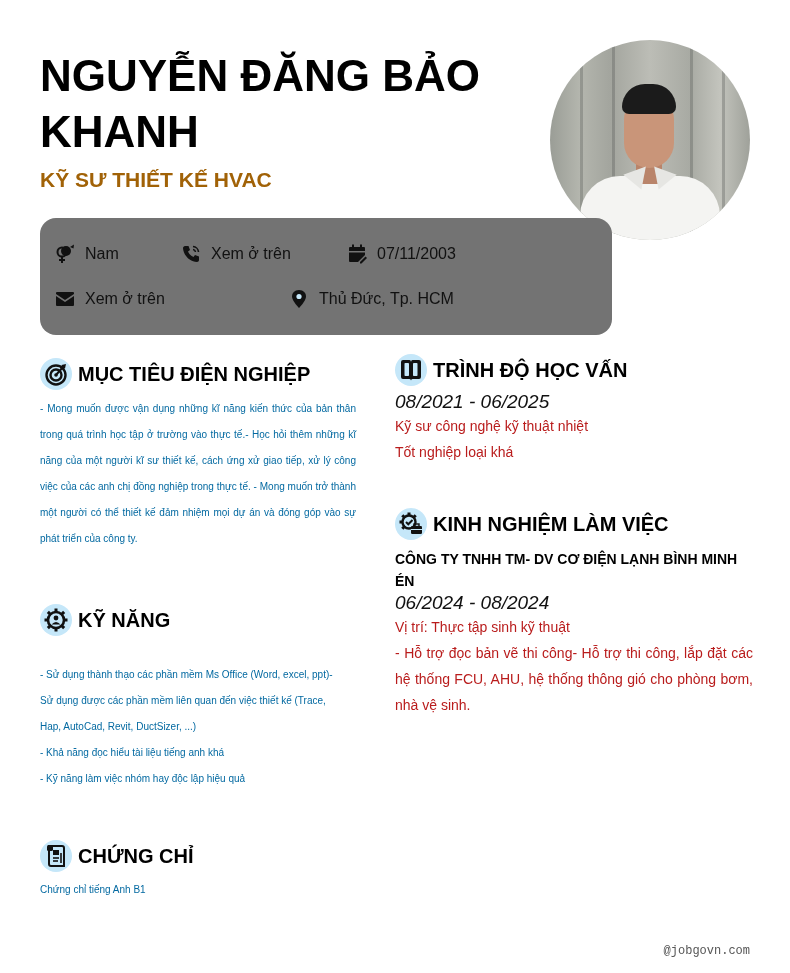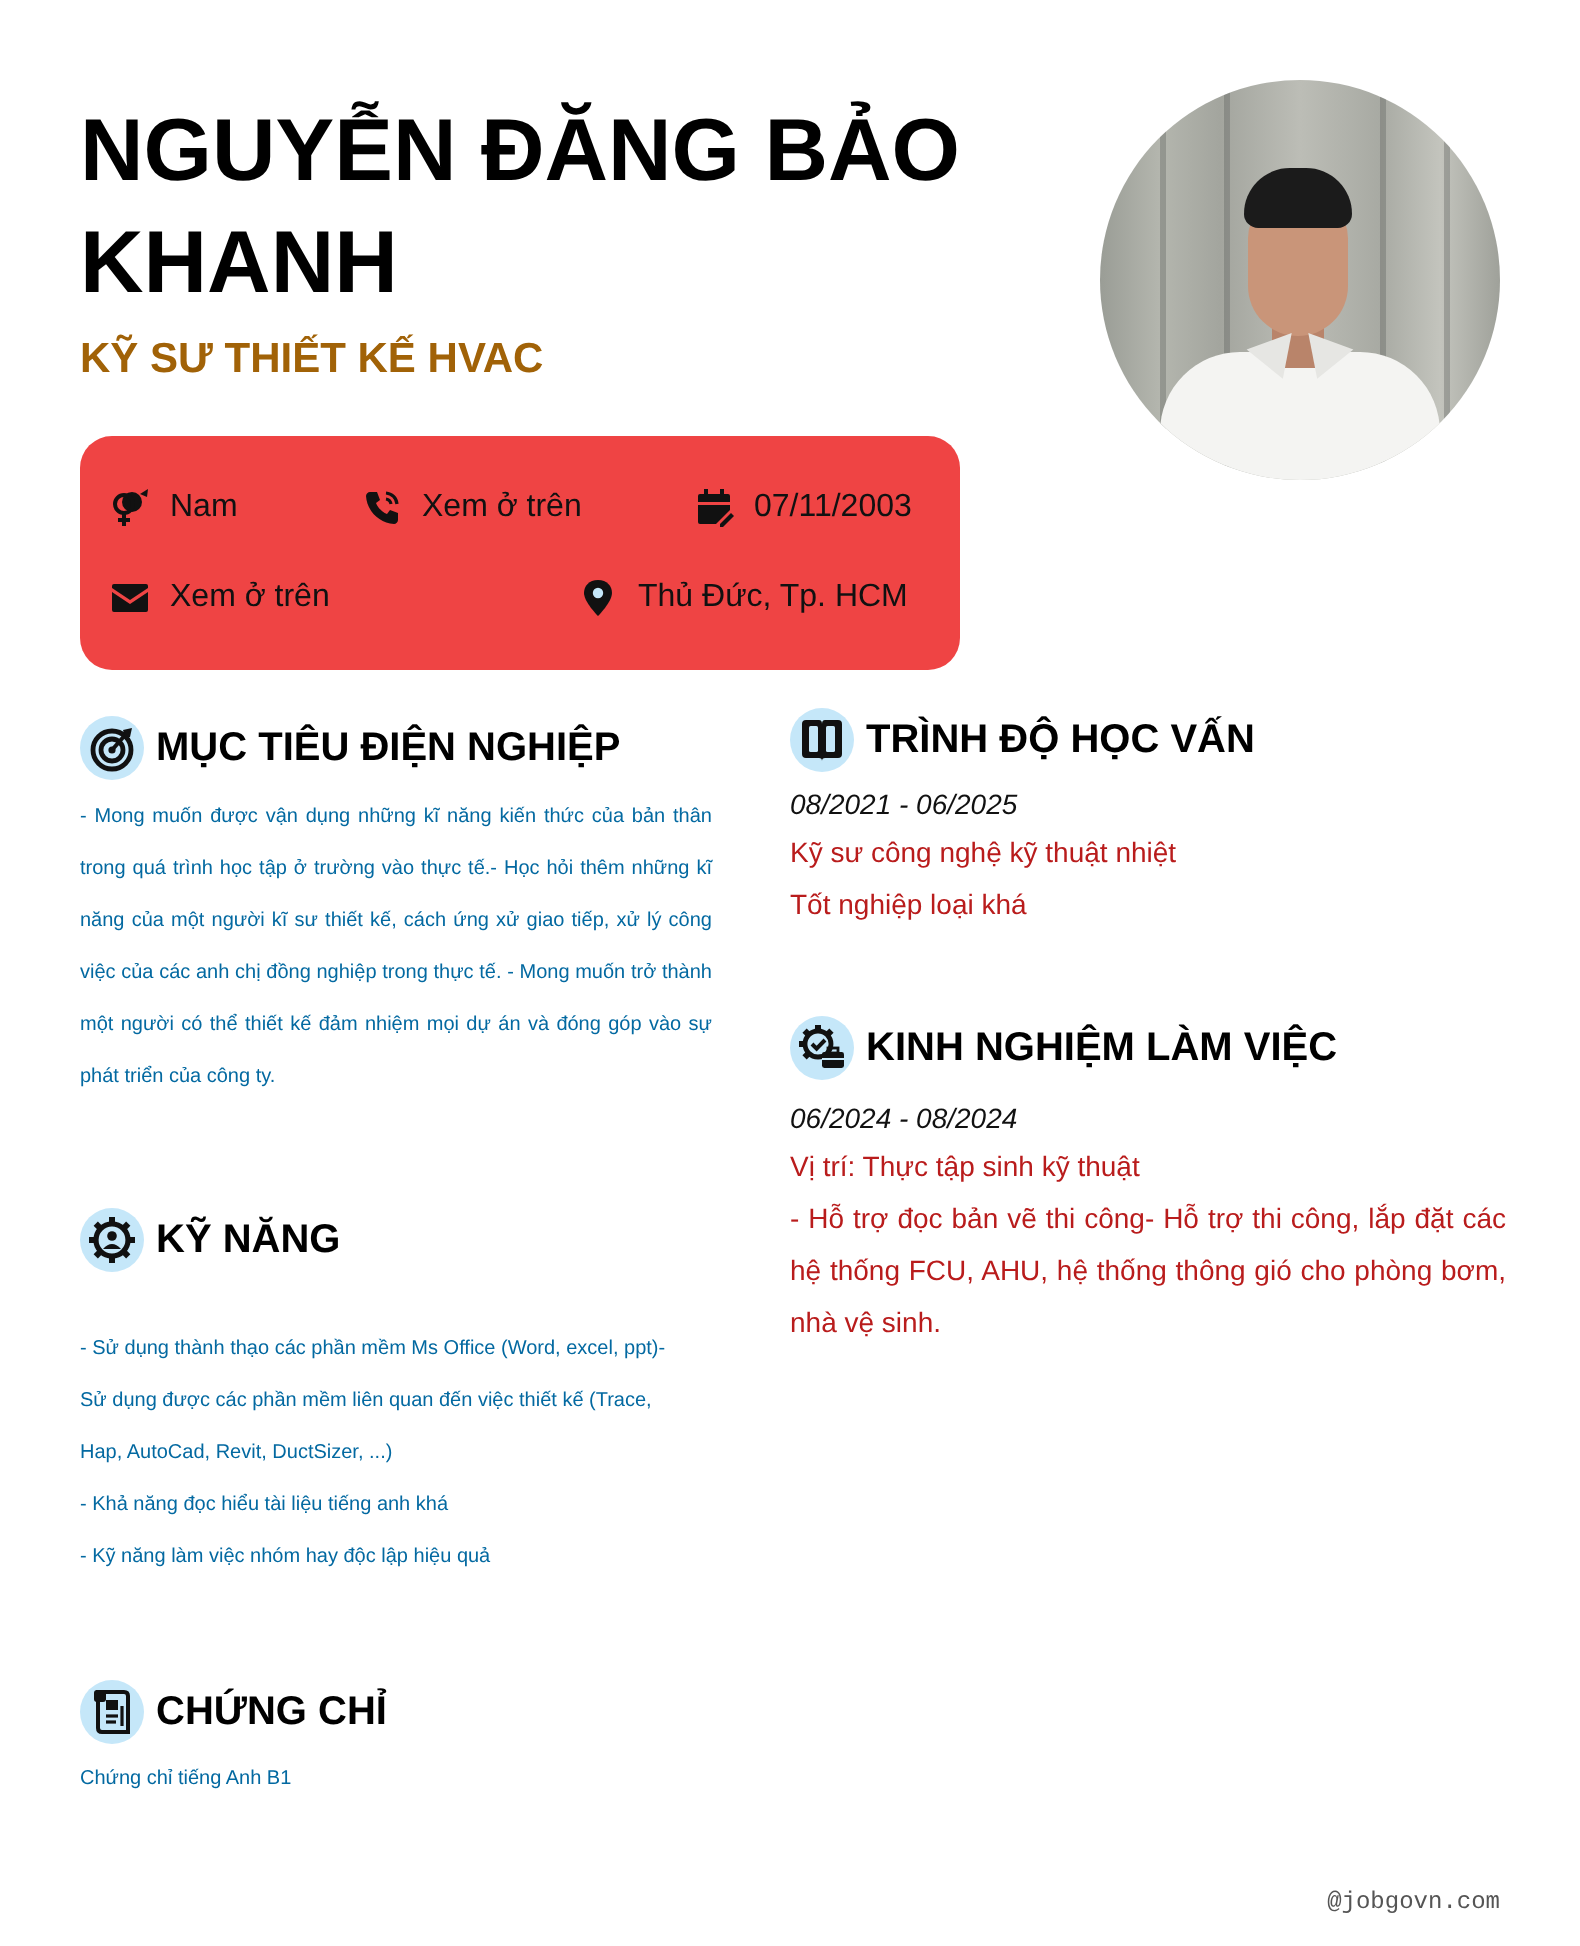--- a/index.html
+++ b/index.html
@@ -23,38 +23,38 @@
     }
     .photo .stripe { position: absolute; top: 0; bottom: 0; width: 3px; background: rgba(90,92,88,0.35); }
     .photo .hair { position: absolute; left: 72px; top: 44px; width: 54px; height: 30px; background: #1b1b1b; border-radius: 26px 26px 8px 8px; }
     .photo .face { position: absolute; left: 74px; top: 58px; width: 50px; height: 70px; background: #c99579; border-radius: 22px 22px 26px 26px; }
     .photo .neck { position: absolute; left: 86px; top: 118px; width: 26px; height: 26px; background: #b9846a; }
     .photo .shirt { position: absolute; left: 30px; top: 136px; width: 140px; height: 80px; background: #f4f4f2; border-radius: 40px 40px 0 0; }
     .photo .collar-l { position: absolute; left: 76px; top: 130px; width: 0; height: 0; border-left: 12px solid transparent; border-right: 12px solid transparent; border-top: 20px solid #e6e6e3; transform: rotate(-20deg); }
     .photo .collar-r { position: absolute; left: 100px; top: 130px; width: 0; height: 0; border-left: 12px solid transparent; border-right: 12px solid transparent; border-top: 20px solid #e6e6e3; transform: rotate(20deg); }
 
     .info-box {
-      position: absolute; left: 40px; top: 218px; width: 440px; height: 117px;
-      background: #ef4444; border-radius: 16px;
+      position: absolute; left: 40px; top: 218px; width: 572px; height: 117px;
+      background: #737373; border-radius: 16px;
     }
     .info-item { position: absolute; display: flex; align-items: center; font-size: 16px; color: #111; }
     .info-item .ico { width: 22px; height: 20px; display: inline-flex; align-items: center; justify-content: center; margin-right: 9px; }
     .info-item svg { display: block; }
 
     .section-head { position: absolute; display: flex; align-items: center; }
     .section-head .badge {
       width: 32px; height: 32px; border-radius: 50%; background: #c5e7f9;
       display: flex; align-items: center; justify-content: center; margin-right: 6px; flex: none;
     }
     .section-head .title { font-weight: 700; font-size: 20px; color: #000; letter-spacing: 0px; }
 
     .para { position: absolute; font-size: 10px; line-height: 26px; color: #0369a1; }
     .justify { text-align: justify; text-align-last: left; }
     .org { font-weight: 700; font-size: 14px; line-height: 22px; color: #000; }
-    .period { font-style: italic; font-size: 14px; line-height: 22px; color: #111; }
+    .period { font-style: italic; font-size: 19px; line-height: 22px; color: #111; }
     .line { font-size: 14px; line-height: 26px; color: #b91c1c; }
 
     .footer {
       position: absolute; right: 40px; top: 944px;
       font-family: "Liberation Mono", "DejaVu Sans Mono", monospace; font-size: 12px; color: #555;
     }
   </style>
 </head>
 <body>
 
@@ -215,18 +215,19 @@
       <circle cx="10" cy="10" r="6.5" fill="none" stroke="#111" stroke-width="2.4"></circle>
       <path d="M7 10 L9.3 12.3 L13.5 8" fill="none" stroke="#111" stroke-width="2"></path>
       <rect x="12" y="14" width="11" height="8" rx="1.2" fill="#111"></rect>
       <rect x="15" y="12" width="5" height="2.5" fill="none" stroke="#111" stroke-width="1.4"></rect>
       <line x1="12" y1="17.5" x2="23" y2="17.5" stroke="#c5e7f9" stroke-width="1"></line>
     </svg>
   </span>
   <span class="title">KINH NGHIỆM LÀM VIỆC</span>
 </div>
 <div style="position:absolute; left:395px; top:548px; width:358px;">
+  <div class="org">CÔNG TY TNHH TM- DV CƠ ĐIỆN LẠNH BÌNH MINH ÉN</div>
   <div class="period">06/2024 - 08/2024</div>
   <div class="line">Vị trí: Thực tập sinh kỹ thuật</div>
   <div class="line justify">- Hỗ trợ đọc bản vẽ thi công- Hỗ trợ thi công, lắp đặt các hệ thống FCU, AHU, hệ thống thông gió cho phòng bơm, nhà vệ sinh.</div>
 </div>
 
 <div class="footer">@jobgovn.com</div>
 
 </body></html>

